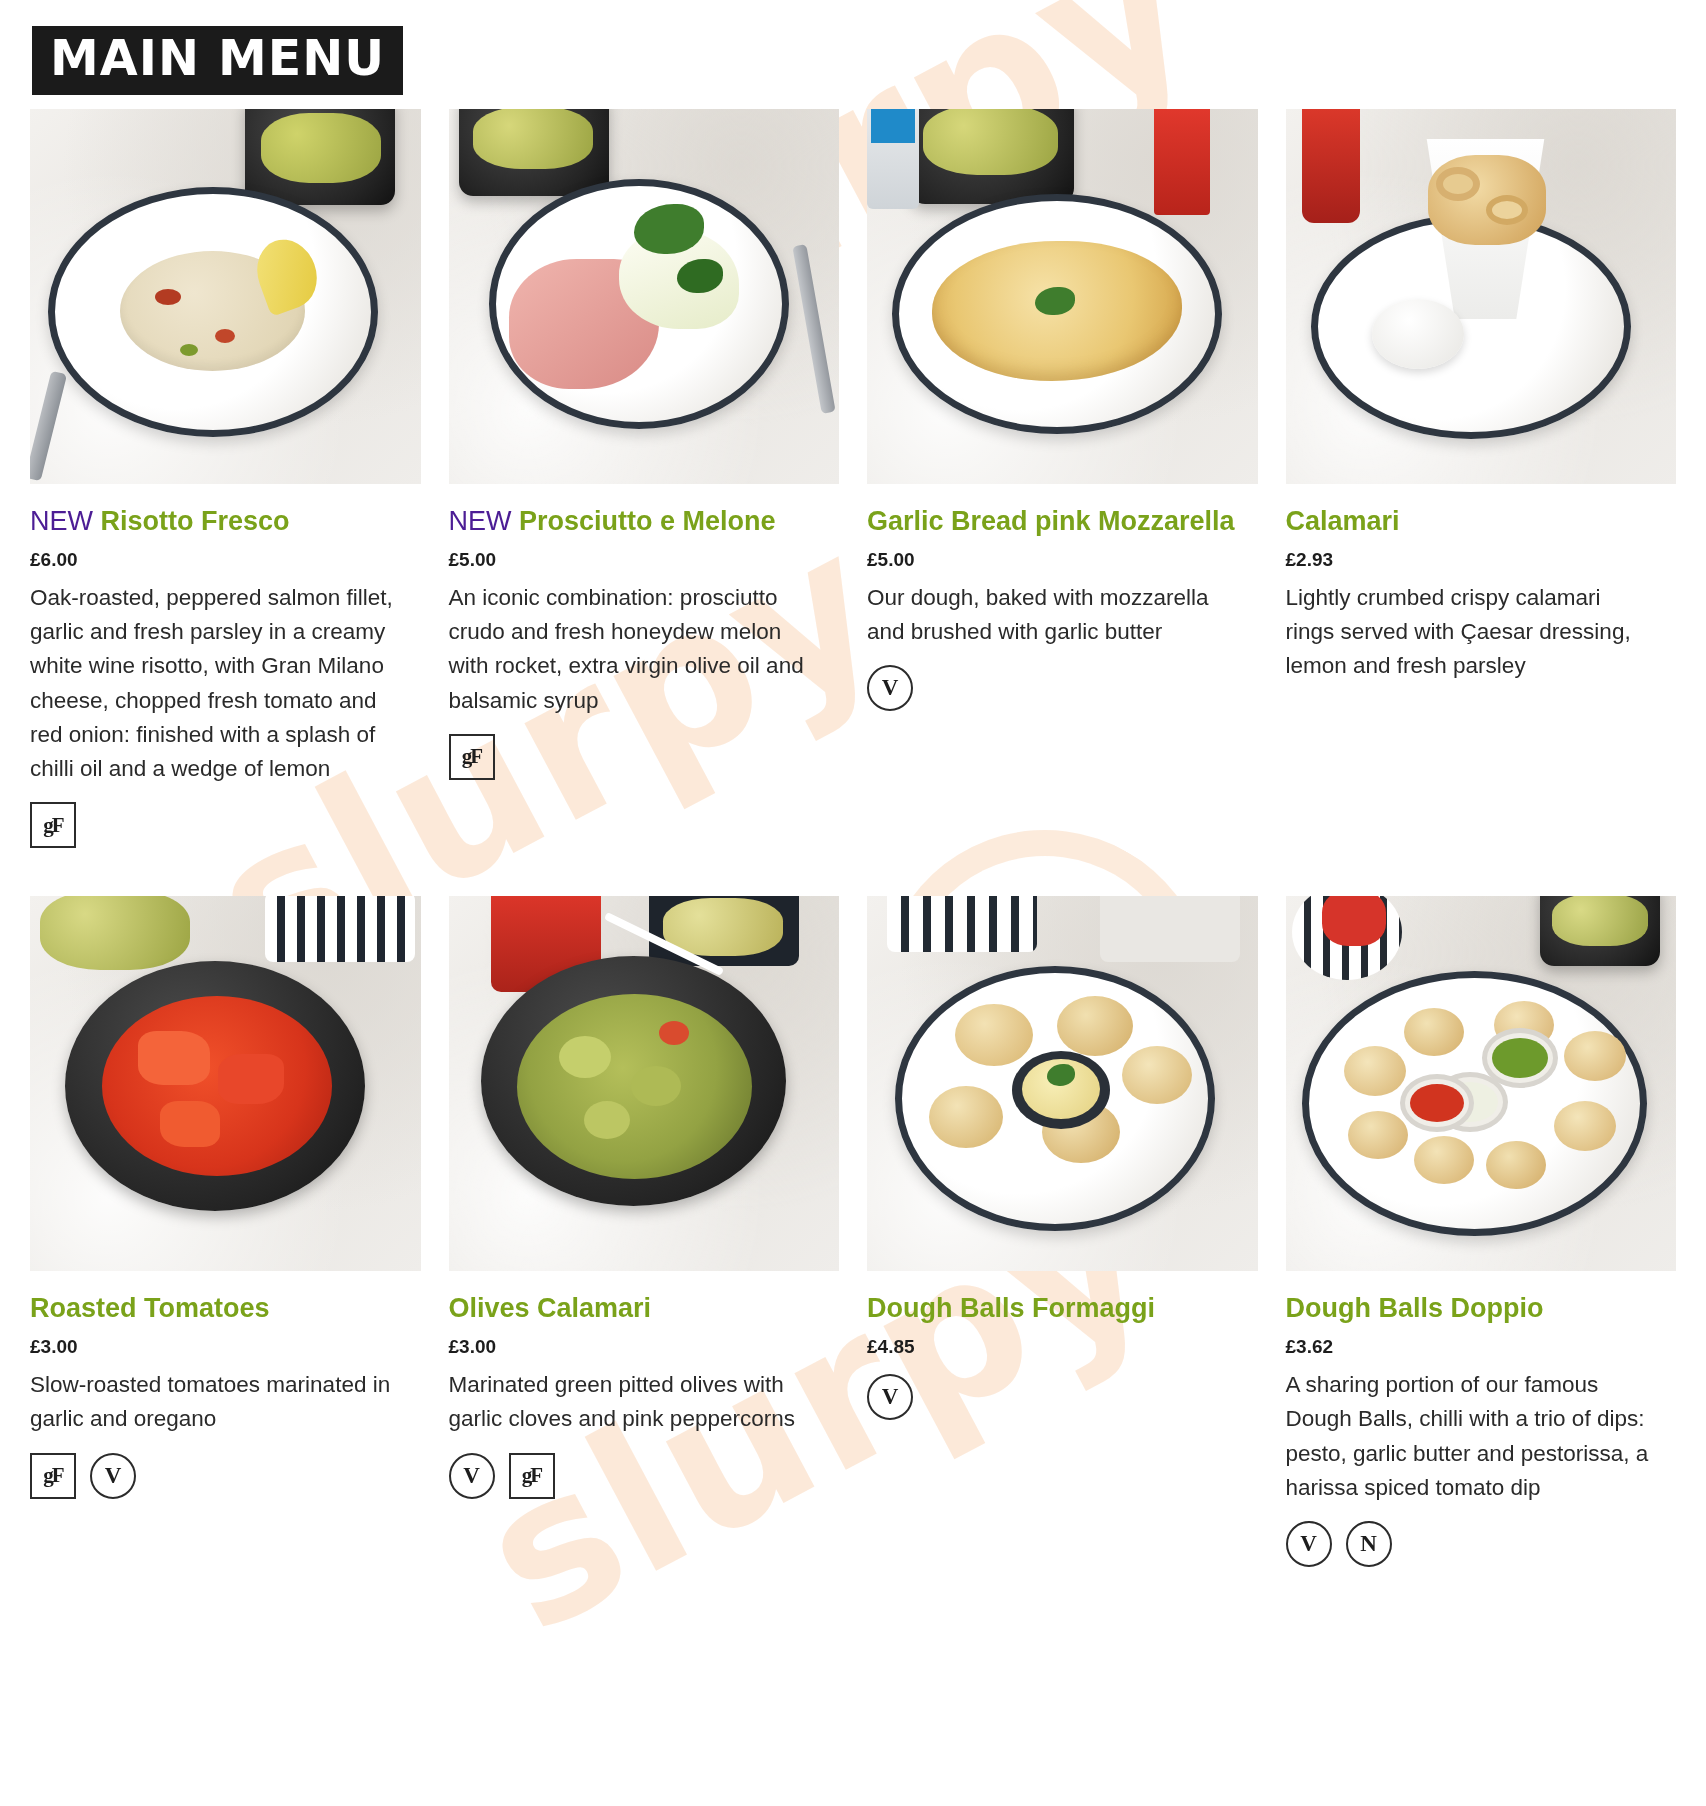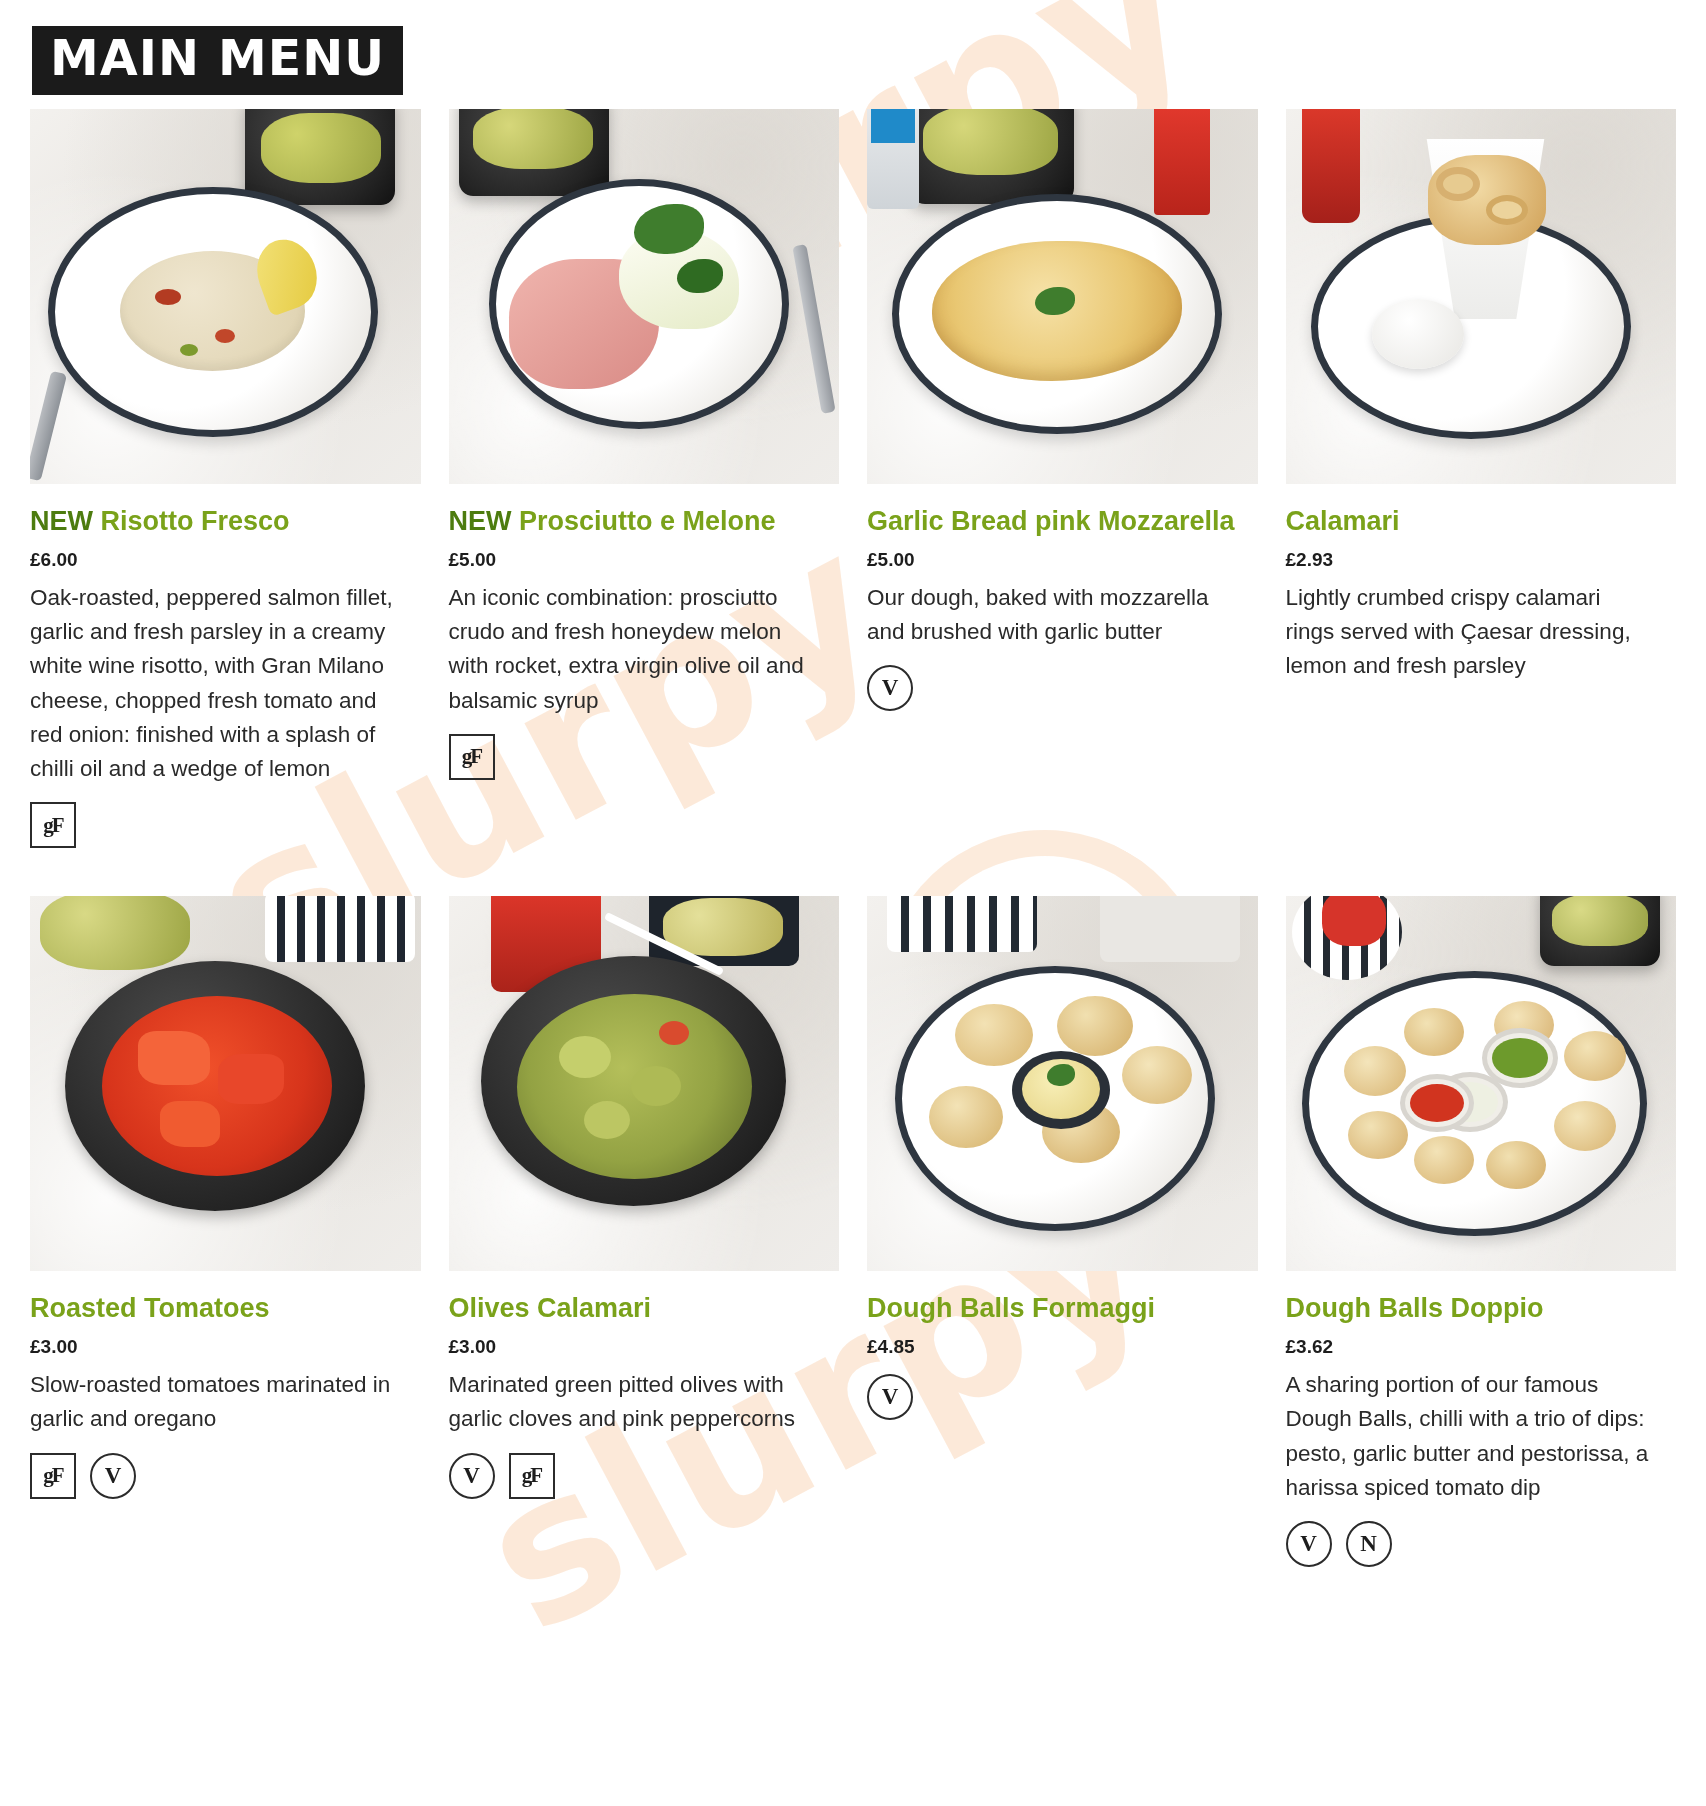--- a/index.html
+++ b/index.html
@@ -110,22 +110,22 @@
 
   .name {
     font-family: "Liberation Sans", sans-serif;
     font-size: 27px;
     font-weight: 700;
     color: #7aa21a;
     margin: 22px 0 0 0;
     line-height: 1.15;
   }
   .name .new {
-    color: #4d7c0f;
-    font-weight: 700;
+    color: #4c1d95;
+    font-weight: 400;
   }
   .price {
     font-size: 19px;
     font-weight: 700;
     color: #1d1d1d;
     margin: 12px 0 10px 0;
   }
   .desc {
     font-size: 22.5px;
     line-height: 1.52;

